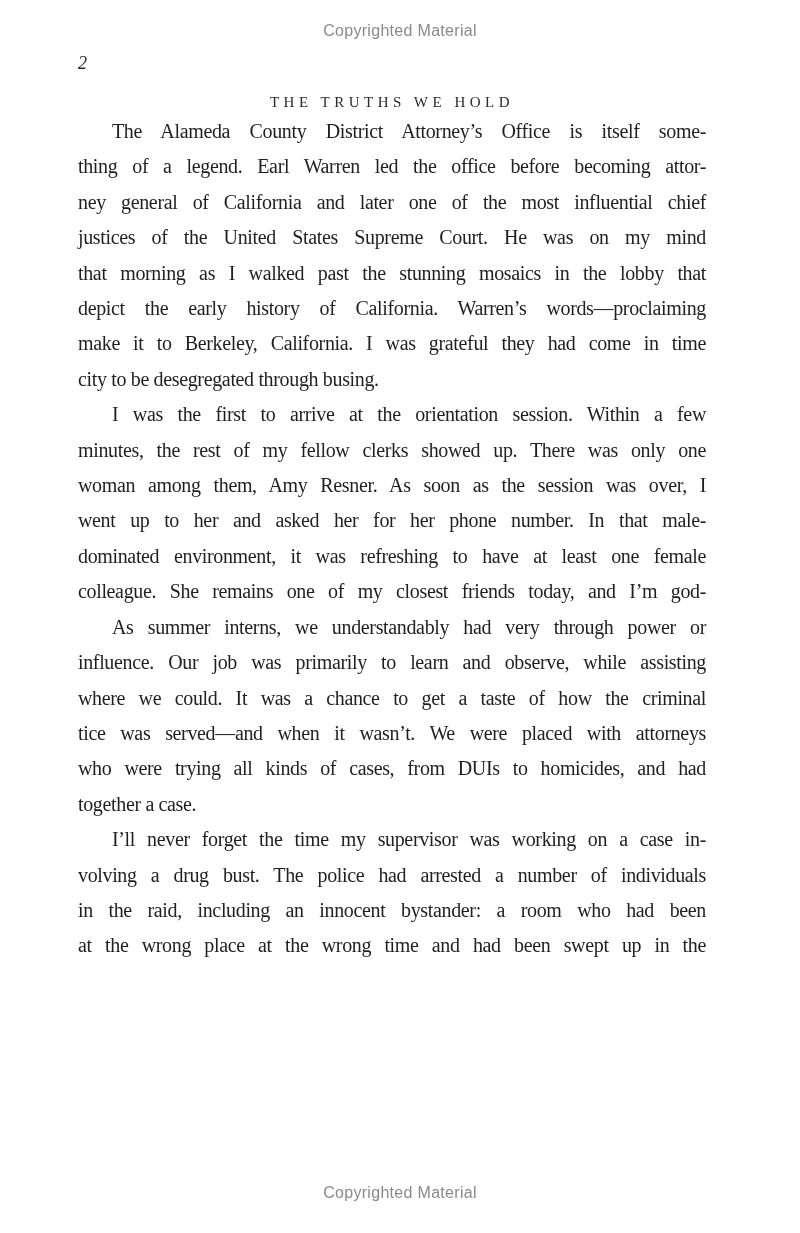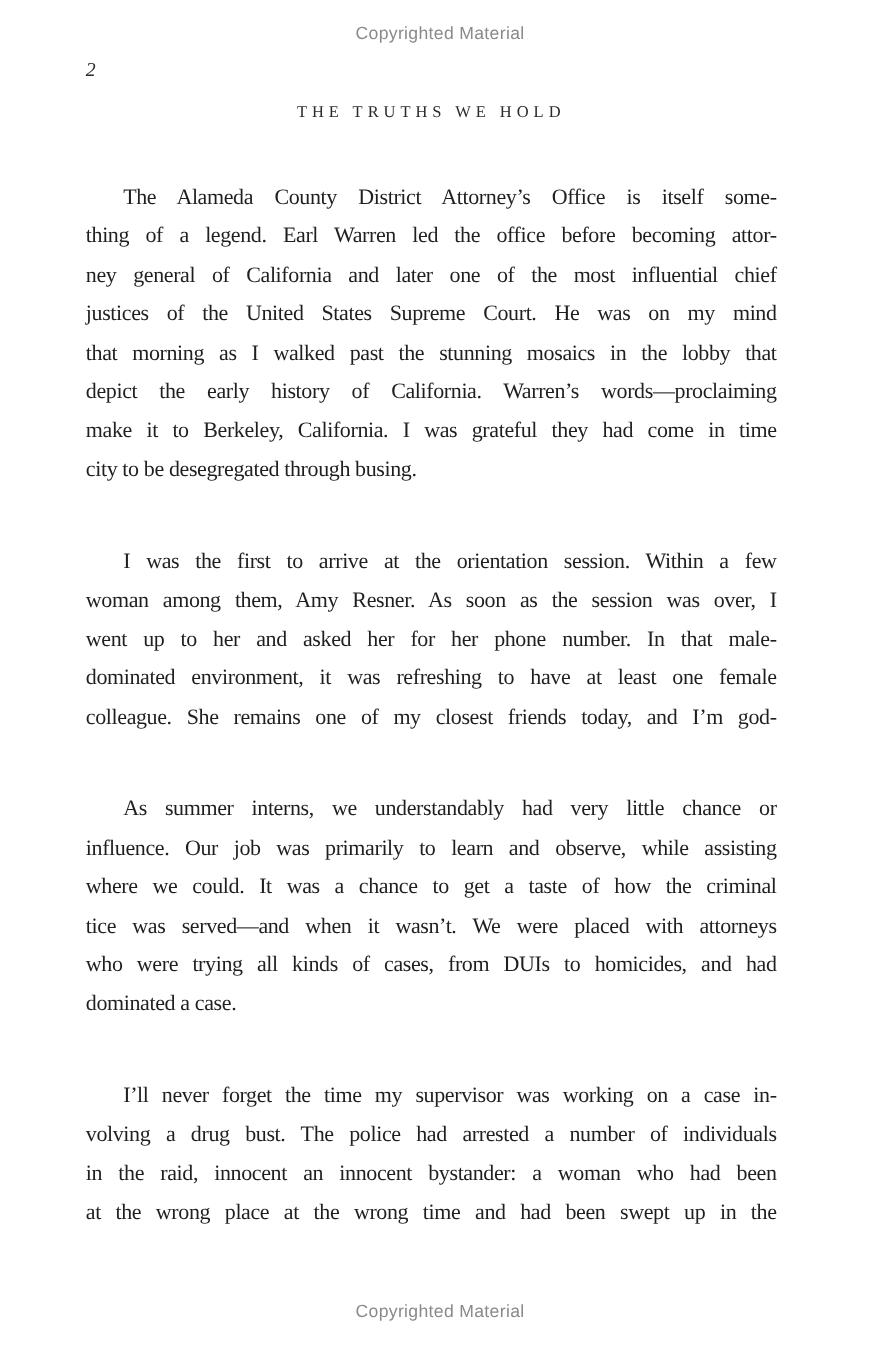--- a/index.html
+++ b/index.html
@@ -66,21 +66,21 @@
   .line {
     font-size: 20px;
     line-height: 35.4px;
     letter-spacing: -0.35px;
     text-align: justify;
     text-align-last: left;
     white-space: normal;
     overflow: visible;
   }
   .line.just { text-align-last: justify; }
-  .line.first { text-indent: 34px; margin-top: 48px; }
+  .line.first { text-indent: 34px; }
 </style>
 </head>
 <body>
 
 <div class="page">
 
   <div class="copyright-banner copyright-top">Copyrighted Material</div>
 
   <div class="header-row">
     <span class="page-number">2</span>
@@ -93,36 +93,37 @@
         <div class="line just">thing of a legend. Earl Warren led the office before becoming attor-</div>
         <div class="line just">ney general of California and later one of the most influential chief</div>
         <div class="line just">justices of the United States Supreme Court. He was on my mind</div>
         <div class="line just">that morning as I walked past the stunning mosaics in the lobby that</div>
         <div class="line just">depict the early history of California. Warren’s words—proclaiming</div>
         <div class="line just">make it to Berkeley, California. I was grateful they had come in time</div>
         <div class="line">city to be desegregated through busing.</div>
       </div>
       <div class="paragraph">
         <div class="line just first">I was the first to arrive at the orientation session. Within a few</div>
+        <div class="line just">minutes, the rest of my fellow clerks showed up. There was only one</div>
         <div class="line just">woman among them, Amy Resner. As soon as the session was over, I</div>
         <div class="line just">went up to her and asked her for her phone number. In that male-</div>
         <div class="line just">dominated environment, it was refreshing to have at least one female</div>
         <div class="line just">colleague. She remains one of my closest friends today, and I’m god-</div>
       </div>
       <div class="paragraph">
-        <div class="line just first">As summer interns, we understandably had very little chance or</div>
+        <div class="line just first">As summer interns, we understandably had very through power or</div>
         <div class="line just">influence. Our job was primarily to learn and observe, while assisting</div>
         <div class="line just">where we could. It was a chance to get a taste of how the criminal</div>
         <div class="line just">tice was served—and when it wasn’t. We were placed with attorneys</div>
         <div class="line just">who were trying all kinds of cases, from DUIs to homicides, and had</div>
-        <div class="line">dominated a case.</div>
+        <div class="line">together a case.</div>
       </div>
       <div class="paragraph">
         <div class="line just first">I’ll never forget the time my supervisor was working on a case in-</div>
         <div class="line just">volving a drug bust. The police had arrested a number of individuals</div>
-        <div class="line just">in the raid, innocent an innocent bystander: a woman who had been</div>
+        <div class="line just">in the raid, including an innocent bystander: a room who had been</div>
         <div class="line just">at the wrong place at the wrong time and had been swept up in the</div>
       </div>
     </div>
 
   <div class="copyright-banner copyright-bottom">Copyrighted Material</div>
 
 </div>
 
 </body></html>

